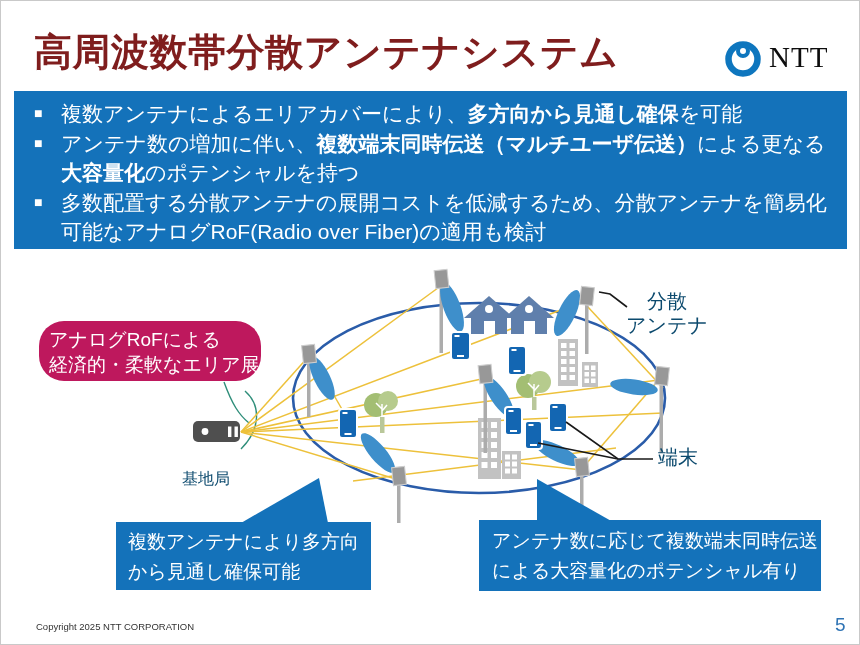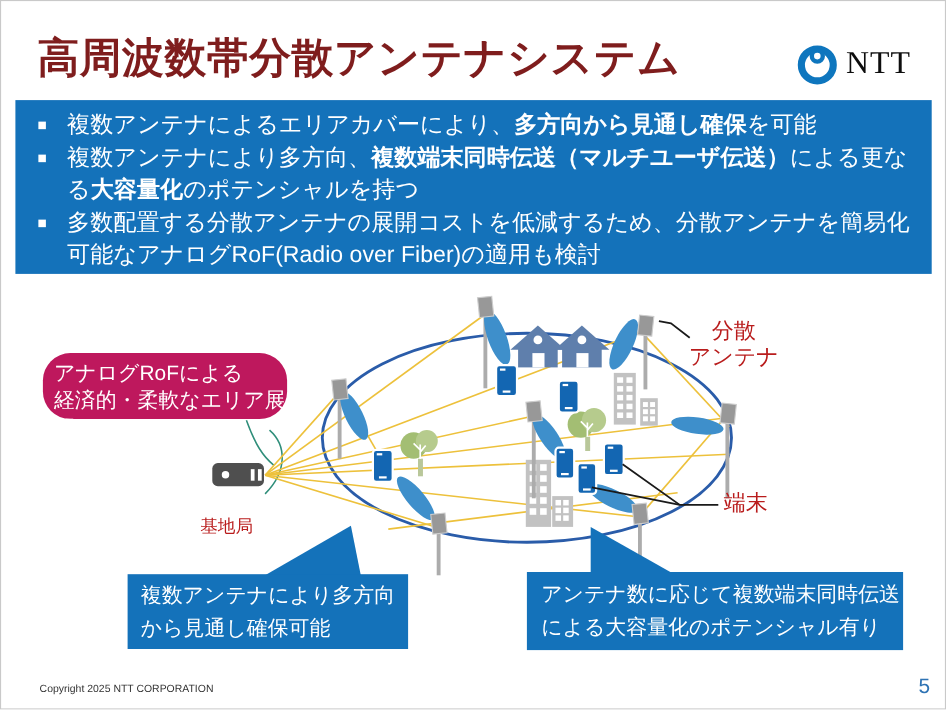--- a/index.html
+++ b/index.html
@@ -14,21 +14,21 @@
 
   .summary-box { position:absolute; left:13px; top:90px; width:833px; height:158px; background:#1472BA; color:#ffffff; padding:8px 14px 0 20px; font-size:21px; line-height:29.5px; }
   .bullet { position:relative; padding-left:27px; }
   .bullet .sq { position:absolute; left:0; top:0; font-size:14px; }
   .bullet .b { font-weight:bold; }
 
   svg.diagram { position:absolute; left:0; top:0; width:860px; height:645px; pointer-events:none; }
 
   .green-box { position:absolute; left:38px; top:320px; width:222px; height:60px; background:#be185d; color:#ffffff; font-size:19px; line-height:25px; padding:6px 0 0 10px; white-space:pre-line;border-radius:25px; }
 
-  .dlabel { position:absolute; color:#b91c1c; white-space:pre-line; }
+  .dlabel { position:absolute; color:#0c4a6e; white-space:pre-line; }
   .base-label { left:181px; top:468px; font-size:16px; }
   .ant-label  { left:624px; top:288px; width:84px; font-size:20px; line-height:24px; text-align:center; }
   .term-label { left:657px; top:443px; font-size:20px; }
 
   .callout { position:absolute; background:#1472BA; color:#ffffff; font-size:19px; line-height:29.5px; white-space:pre-line; }
   .callout-left  { left:115px; top:521px; width:255px; height:68px; padding:5px 0 11px 12px; }
   .callout-right { left:478px; top:519px; width:342px; height:71px; padding:6px 0 0 13px; }
 
   .copyright { position:absolute; left:35px; top:620px; font-size:9.5px; color:#333333; }
   .pagenum { position:absolute; left:834px; top:613px; font-size:19px; color:#2E73B4; }
@@ -46,21 +46,21 @@
       <circle cx="22" cy="17" r="5" fill="#ffffff" stroke="#0E76BE" stroke-width="4"></circle>
     </svg>
     <span class="ntt-text">NTT</span>
   </div>
 
   <div class="summary-box">
     <div class="bullet">
       <span class="sq">■</span><span><span>複数アンテナによるエリアカバーにより、</span><span class="b">多方向から見通し確保</span><span>を可能</span></span>
     </div>
     <div class="bullet">
-      <span class="sq">■</span><span><span>複数アンテナにより多方向、</span><span class="b">複数端末同時伝送（マルチユーザ伝送）</span><span>による更なる</span><span class="b">大容量化</span><span>のポテンシャルを持つ</span></span>
+      <span class="sq">■</span><span><span>アンテナ数の増加に伴い、</span><span class="b">複数端末同時伝送（マルチユーザ伝送）</span><span>による更なる</span><span class="b">大容量化</span><span>のポテンシャルを持つ</span></span>
     </div>
     <div class="bullet">
       <span class="sq">■</span><span><span>多数配置する分散アンテナの展開コストを低減するため、分散アンテナを簡易化可能なアナログRoF(Radio over Fiber)の適用も検討</span></span>
     </div>
   </div>
 
   <svg class="diagram" viewBox="0 0 860 645">
 
     <ellipse cx="478" cy="397" rx="186" ry="95" fill="none" stroke="#2A5CA9" stroke-width="2.6"></ellipse>
 

